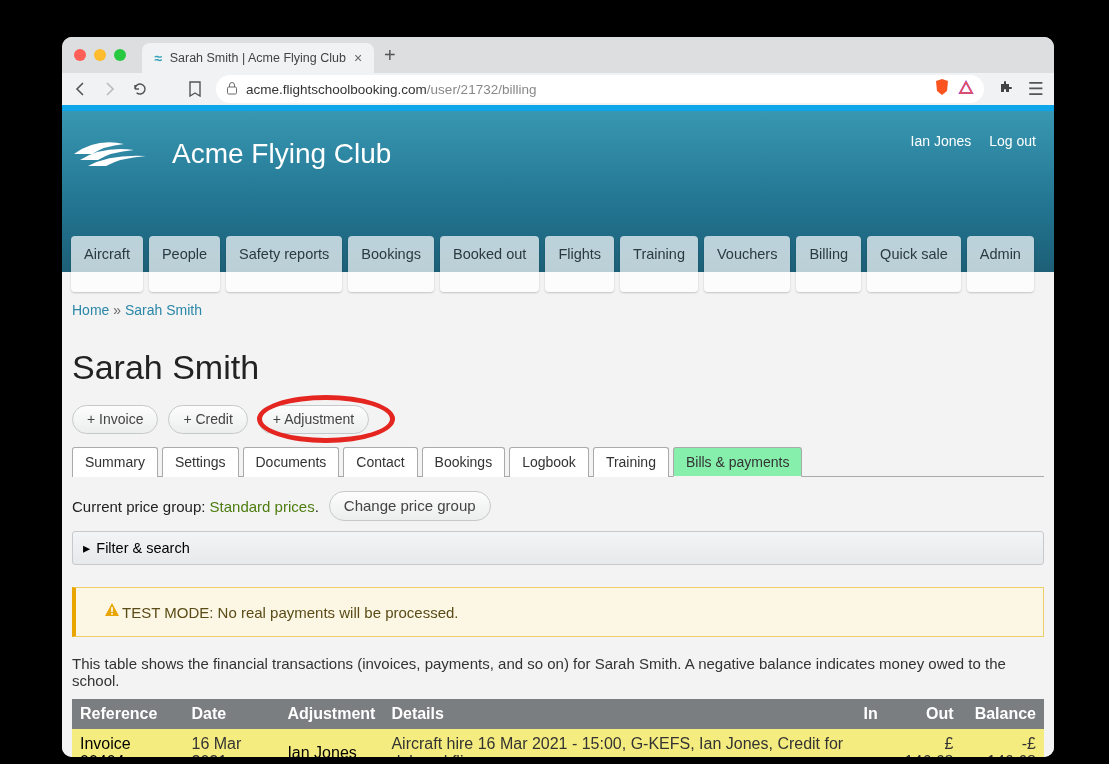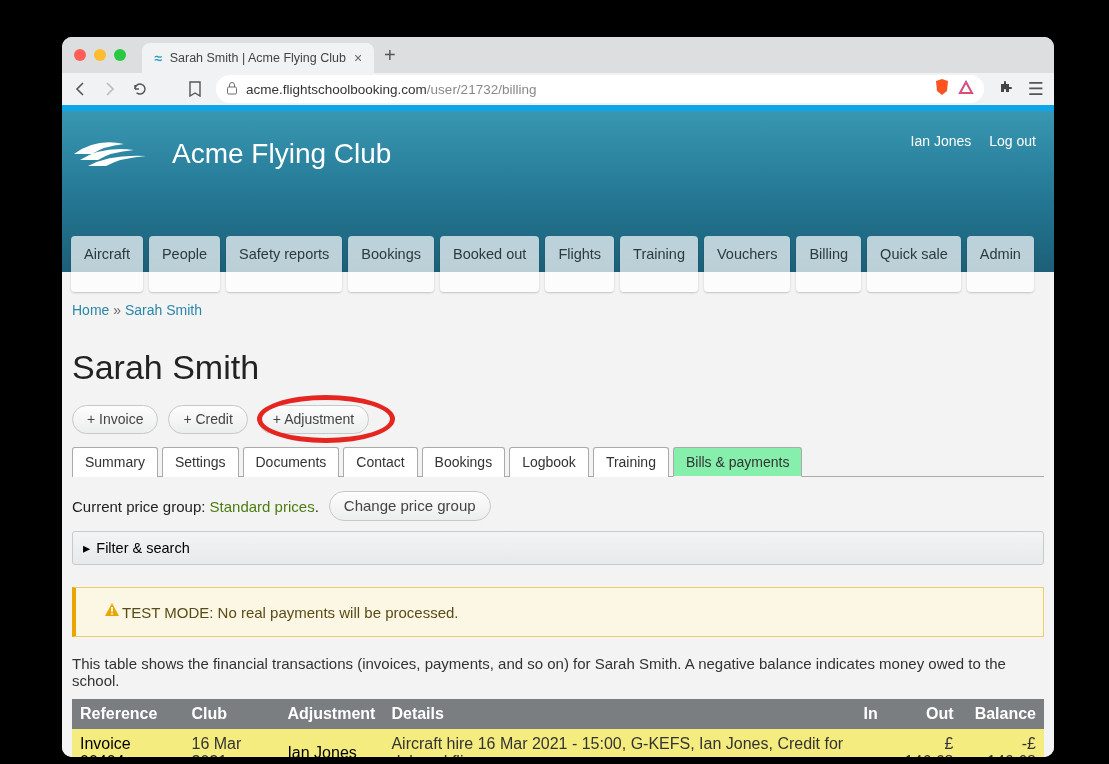--- a/index.html
+++ b/index.html
@@ -331,21 +331,21 @@
         </span>
         <span>TEST MODE: No real payments will be processed.</span>
       </div>
 
       <p class="table-desc">This table shows the financial transactions (invoices, payments, and so on) for Sarah Smith. A negative balance indicates money owed to the school.</p>
 
       <table class="fin">
         <thead>
             <tr id="thead-row">
               <th>Reference</th>
-              <th>Club</th>
+              <th>Date</th>
               <th>Adjustment</th>
               <th>Details</th>
               <th class="c">In</th>
               <th class="r">Out</th>
               <th class="r">Balance</th>
             </tr>
           </thead>
         <tbody id="tbody">
             <tr>
               <td><a href="#">Invoice 00404</a></td>

